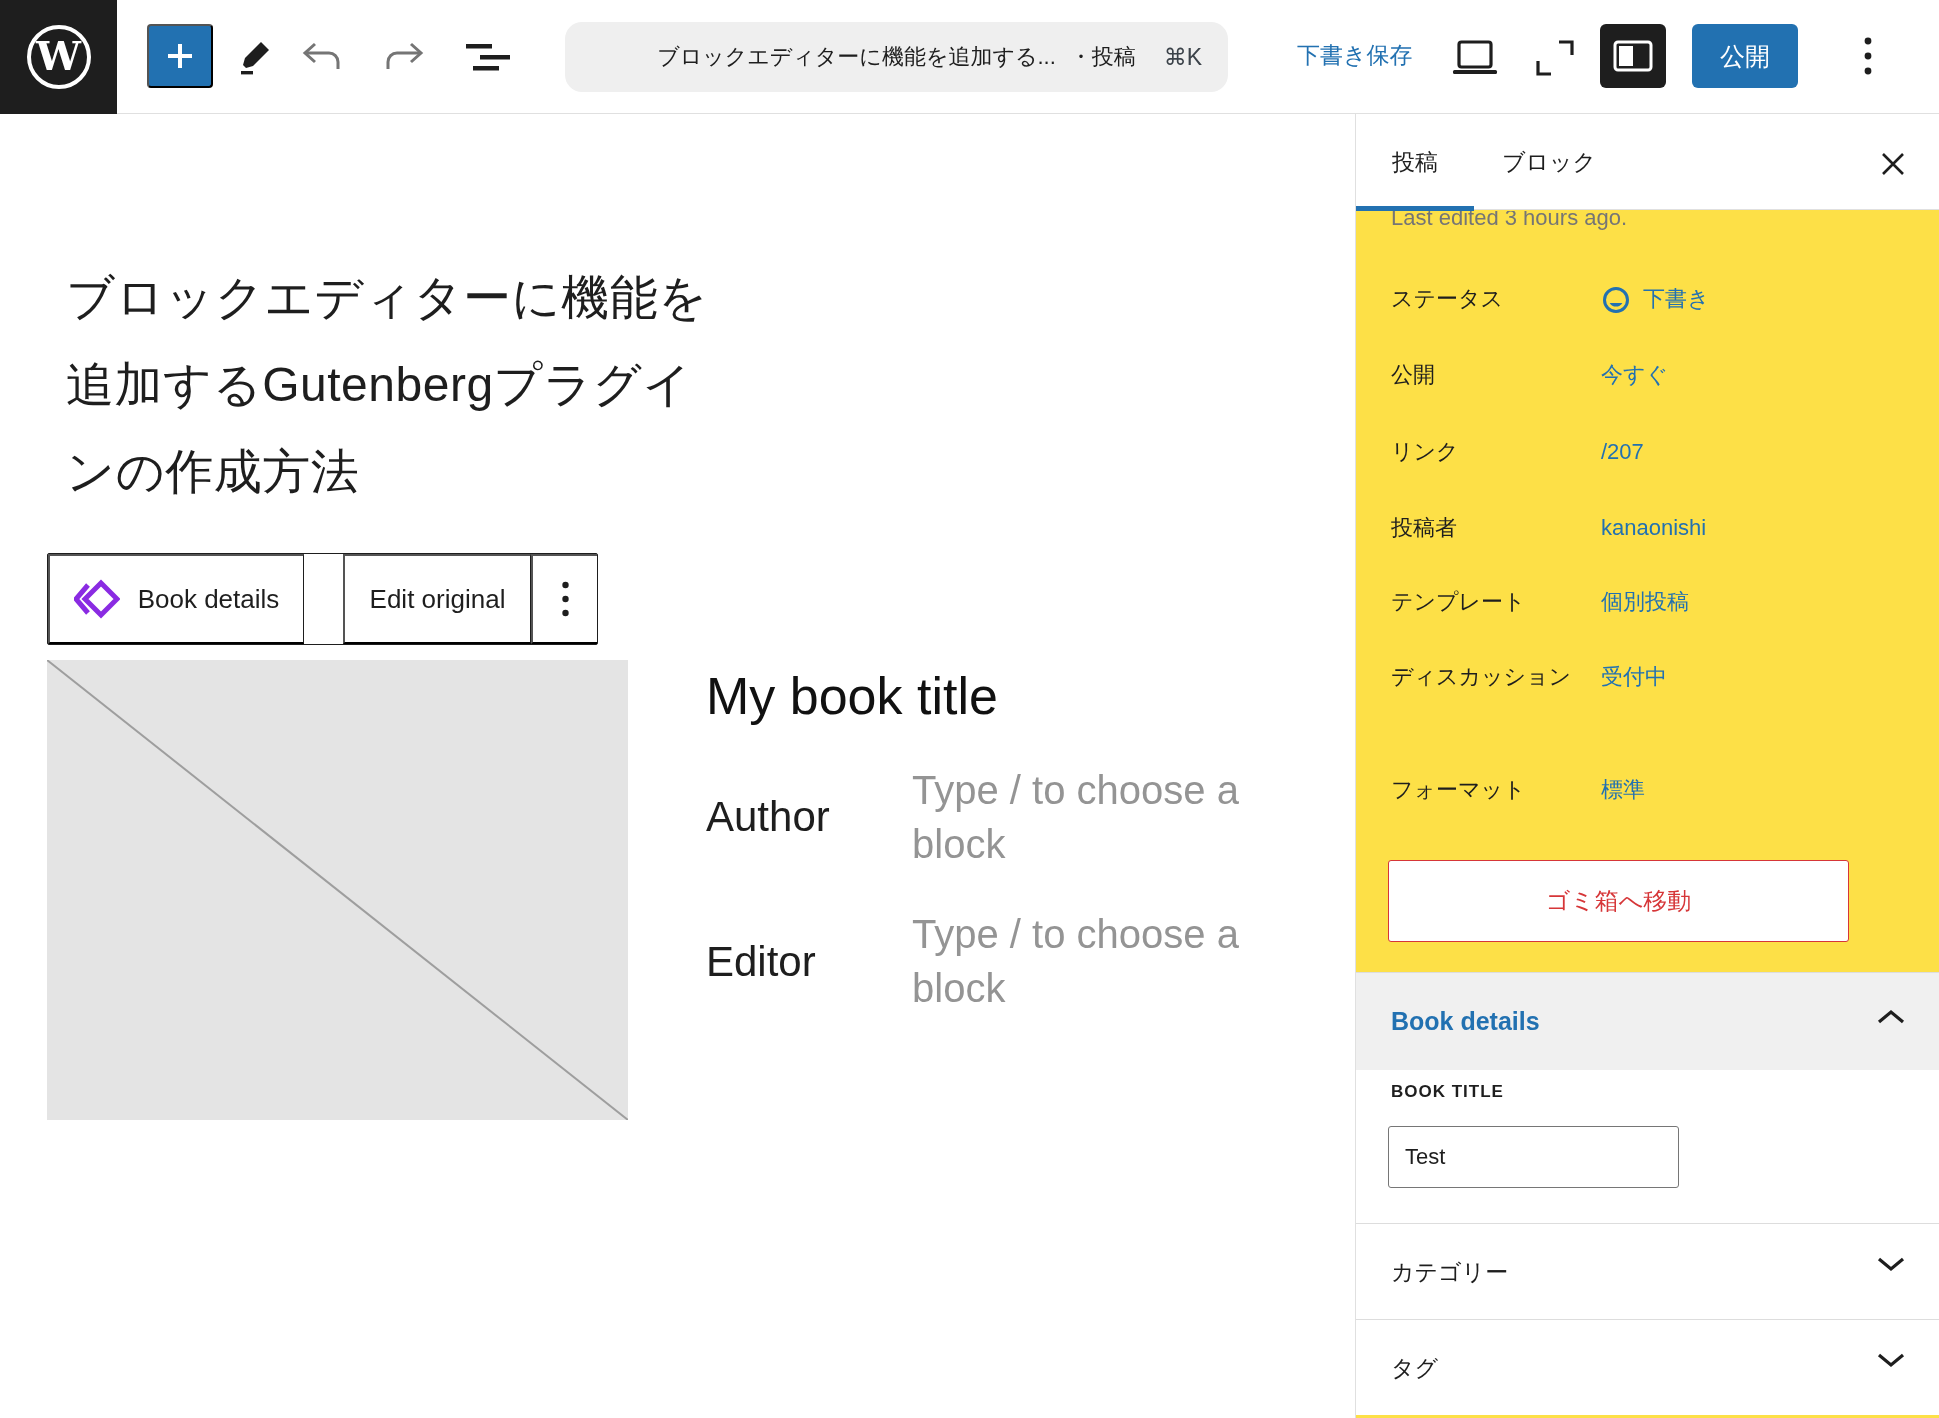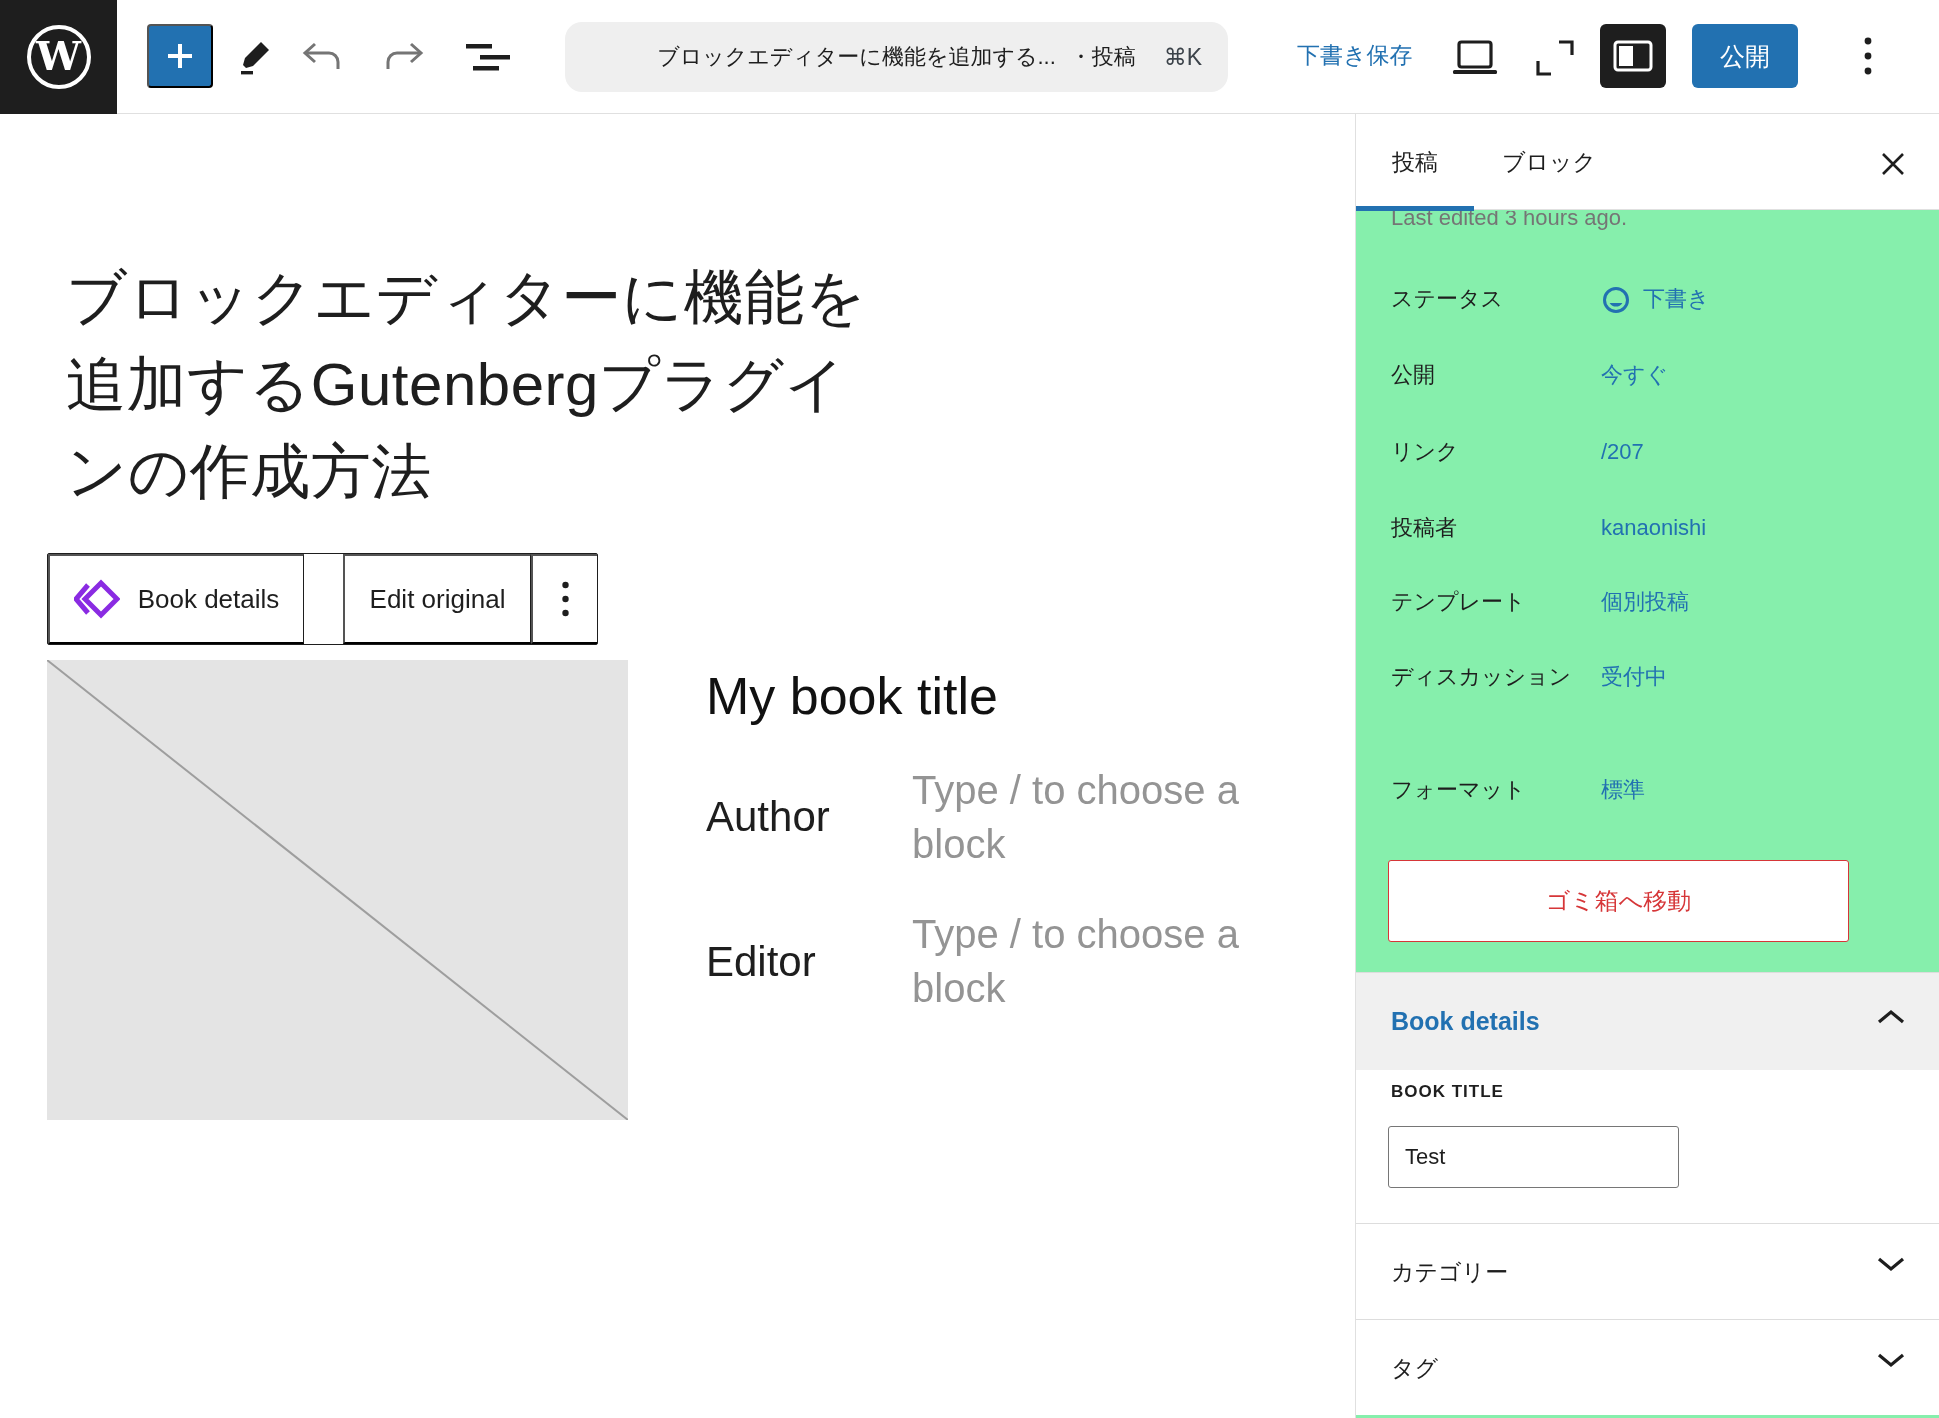--- a/index.html
+++ b/index.html
@@ -29,39 +29,39 @@
   .save-draft{position:absolute;left:1297px;top:40px;font-size:23px;color:var(--accent);background:none;border:none;cursor:pointer;font-family:inherit;}
   .top-icon{position:absolute;top:36px;width:50px;height:44px;display:flex;align-items:center;justify-content:center;background:none;border:none;}
   .preview-btn{left:1450px;}
   .expand-btn{left:1530px;}
   .settings-btn{position:absolute;left:1600px;top:24px;width:66px;height:64px;background:#1e1e1e;border-radius:6px;border:none;display:flex;align-items:center;justify-content:center;}
   .publish-btn{position:absolute;left:1692px;top:24px;width:106px;height:64px;background:var(--accent);border:none;border-radius:6px;color:#fff;font-size:25px;font-family:inherit;display:flex;align-items:center;justify-content:center;}
   .topbar-kebab{position:absolute;left:1850px;top:30px;width:36px;height:52px;display:flex;align-items:center;justify-content:center;background:none;border:none;}
 
   
   .canvas{position:absolute;left:0;top:114px;width:1356px;height:1304px;background:#fff;}
-  .post-title{position:absolute;left:66px;top:140px;font-size:60px;line-height:87px;font-weight:500;color:var(--text);letter-spacing:.5px;}
+  .post-title{position:absolute;left:66px;top:140px;font-size:48px;line-height:87px;font-weight:500;color:var(--text);letter-spacing:.5px;}
   .block-toolbar{position:absolute;left:47px;top:439px;width:551px;height:92px;background:#fff;border:1.5px solid #1e1e1e;border-radius:2px;display:flex;align-items:stretch;}
   .bt-section{display:flex;align-items:center;justify-content:center;border-right:1.5px solid #1e1e1e;}
   .bt-section:last-child{border-right:none;}
   .bt-block{width:256px;gap:18px;}
   .bt-edit{width:188px;}
   .bt-more{flex:1;}
   .bt-label{font-size:26px;color:var(--text);}
   .img-placeholder{position:absolute;left:47px;top:546px;width:581px;height:460px;background:#e4e4e4;}
   .book-heading{position:absolute;left:706px;top:552px;font-size:52px;font-weight:500;color:#111;}
   .field-label{position:absolute;left:706px;font-size:42px;color:var(--text);}
   .field-label.author{top:679px;}
   .field-label.editor{top:824px;}
   .type-hint{position:absolute;left:912px;font-size:40px;line-height:54px;color:var(--placeholder);}
   .type-hint.author{top:649px;}
   .type-hint.editor{top:793px;}
 
   
-  .sidebar{position:absolute;left:1355px;top:114px;width:584px;height:1304px;background:#86efac;border-left:1px solid #e0e0e0;}
+  .sidebar{position:absolute;left:1355px;top:114px;width:584px;height:1304px;background:#fde047;border-left:1px solid #e0e0e0;}
   .sb-tabs{position:absolute;left:0;top:0;width:100%;height:96px;border-bottom:1px solid #e0e0e0;background:#fff;}
   .sb-tab{position:absolute;top:0;height:96px;display:flex;align-items:center;justify-content:center;font-size:23px;color:var(--text);background:none;border:none;font-family:inherit;}
   .sb-tab.post{left:0;width:118px;font-weight:500;}
   .sb-tab.post::after{content:"";position:absolute;left:0;bottom:-1px;width:100%;height:5px;background:var(--accent);}
   .sb-tab.block{left:118px;width:150px;}
   .sb-close{position:absolute;right:26px;top:30px;width:40px;height:40px;display:flex;align-items:center;justify-content:center;background:none;border:none;}
   .last-edited-clip{position:absolute;left:35px;top:97px;width:420px;height:26px;overflow:hidden;}
   .last-edited{font-size:22px;color:var(--muted);margin-top:-6px;display:block;}
   .sb-row{position:absolute;left:35px;width:520px;display:flex;}
   .sb-row .lbl{width:210px;font-size:22px;line-height:30px;color:var(--text);word-break:break-all;}

